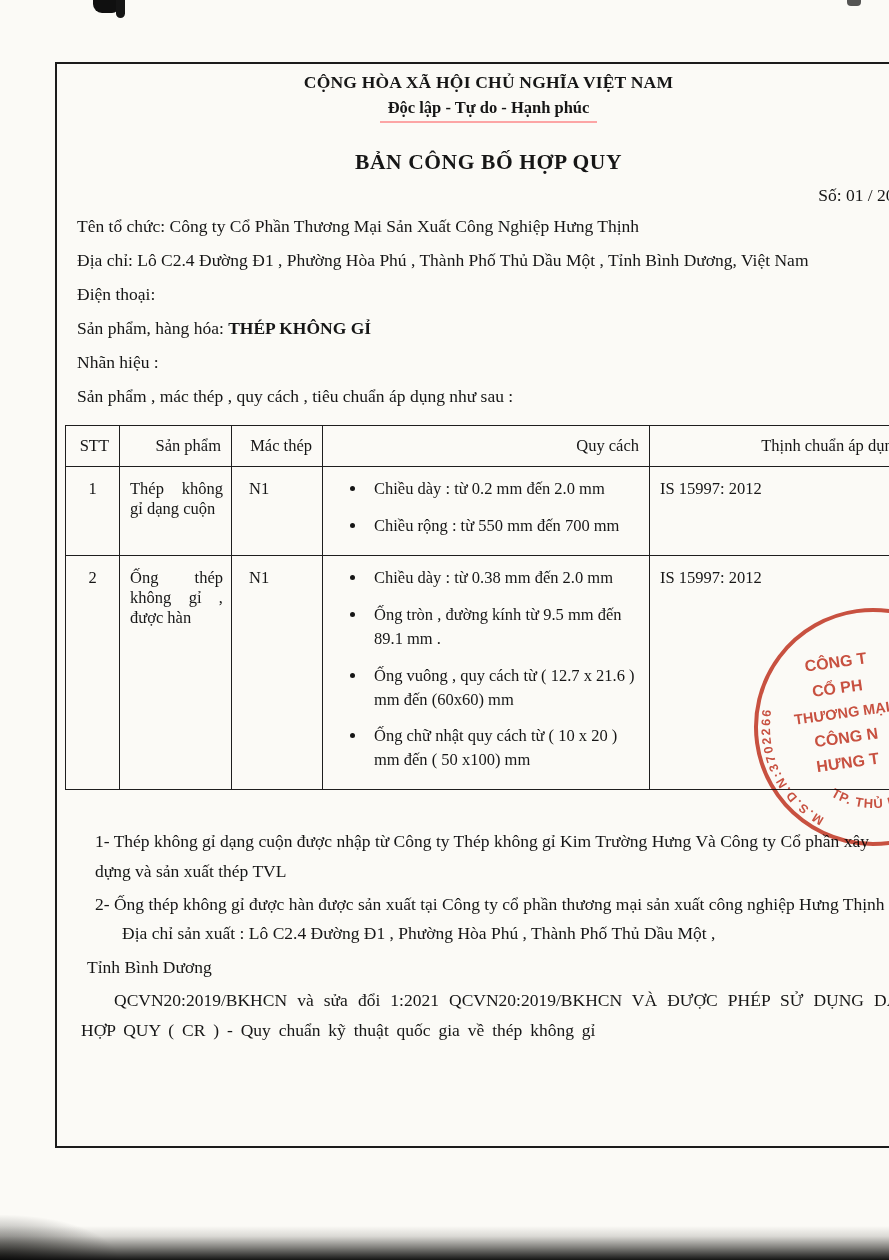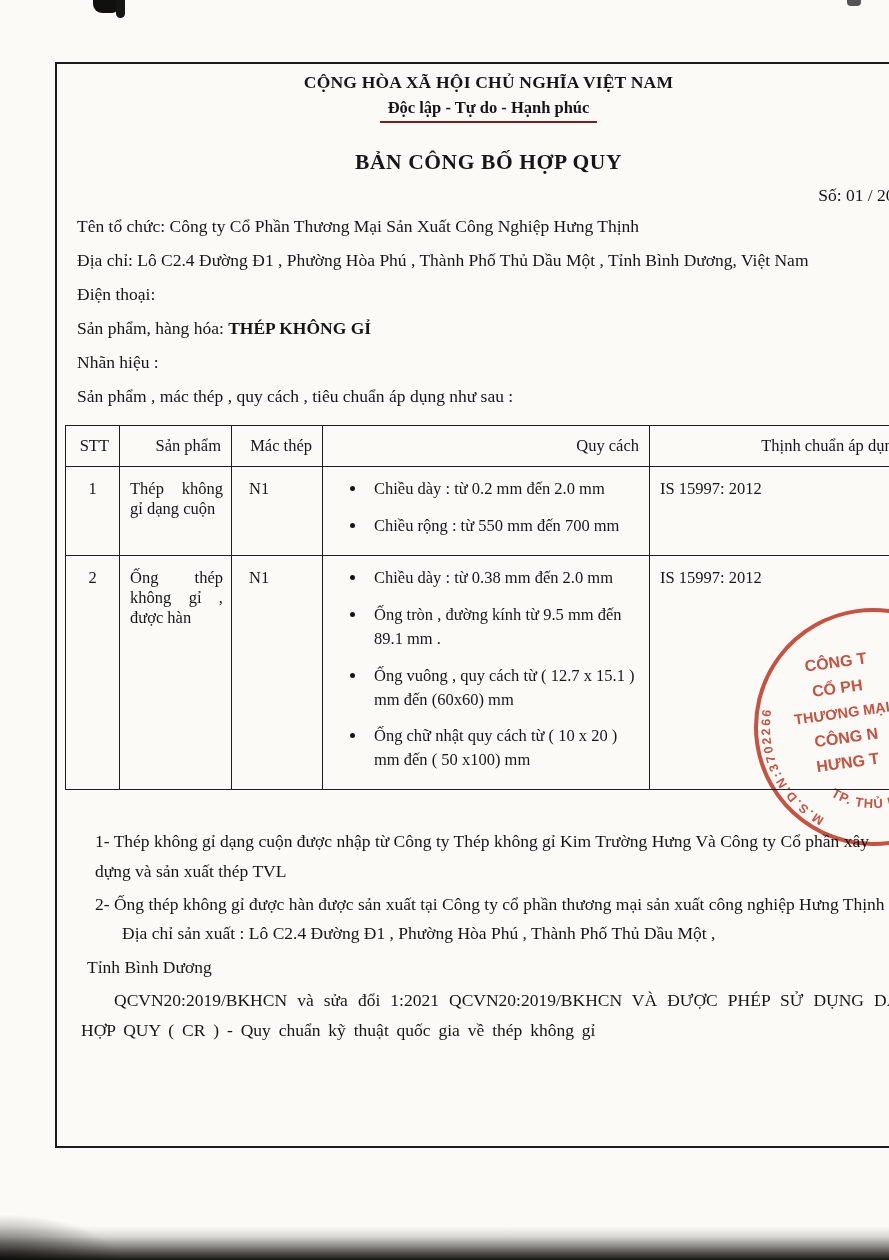--- a/index.html
+++ b/index.html
@@ -41,21 +41,21 @@
   .page-border {
     position: absolute; left: 55px; top: 62px;
     width: 867px; height: 1086px;
     border: 2.5px solid #1b1b1b;
     padding: 8px 8px 0 8px;
     background: transparent;
   }
 
   .nat-title { text-align: center; font-weight: bold; font-size: 17.5px; letter-spacing: .2px; }
   .motto { text-align: center; font-weight: bold; font-size: 16.5px; margin-top: 5px; }
-  .motto span { display: inline-block; border-bottom: 2px solid #7f1d1d; padding: 0 8px 3px 8px; }
+  .motto span { display: inline-block; border-bottom: 2px solid #fca5a5; padding: 0 8px 3px 8px; }
 
   .doc-title { text-align: center; font-weight: bold; font-size: 21.5px; letter-spacing: .6px; margin-top: 27px; }
   .doc-number { text-align: right; font-size: 17.5px; margin-top: 10px; }
 
   .para { font-size: 17.5px; line-height: 1.6; margin: 6px 0 0 12px; }
   .para.indent { margin-left: 12px; }
   .bold { font-weight: bold; }
 
   table.products {
     width: 100%; border-collapse: collapse; table-layout: fixed;
@@ -150,21 +150,21 @@
         <td class="c-tc">IS 15997: 2012</td>
       </tr>
       <tr>
         <td class="c-stt">2</td>
         <td class="c-sp">Ống thép không gỉ , được hàn</td>
         <td class="c-mt">N1</td>
         <td class="c-qc">
           <ul>
             <li>Chiều dày : từ 0.38 mm đến 2.0 mm</li>
             <li>Ống tròn , đường kính từ 9.5 mm đến 89.1 mm .</li>
-            <li>Ống vuông , quy cách từ ( 12.7 x 15.1 ) mm đến (60x60) mm</li>
+            <li>Ống vuông , quy cách từ ( 12.7 x 21.6 ) mm đến (60x60) mm</li>
             <li>Ống chữ nhật quy cách từ ( 10 x 20 ) mm đến ( 50 x100) mm</li>
           </ul>
         </td>
         <td class="c-tc">IS 15997: 2012</td>
       </tr>
     </tbody>
   </table>
 
   <div class="notes">
     <div class="note">1-  Thép không gỉ dạng cuộn được nhập từ Công ty Thép không gỉ Kim Trường Hưng Và Công ty Cổ phần xây dựng và sản xuất thép TVL</div>

